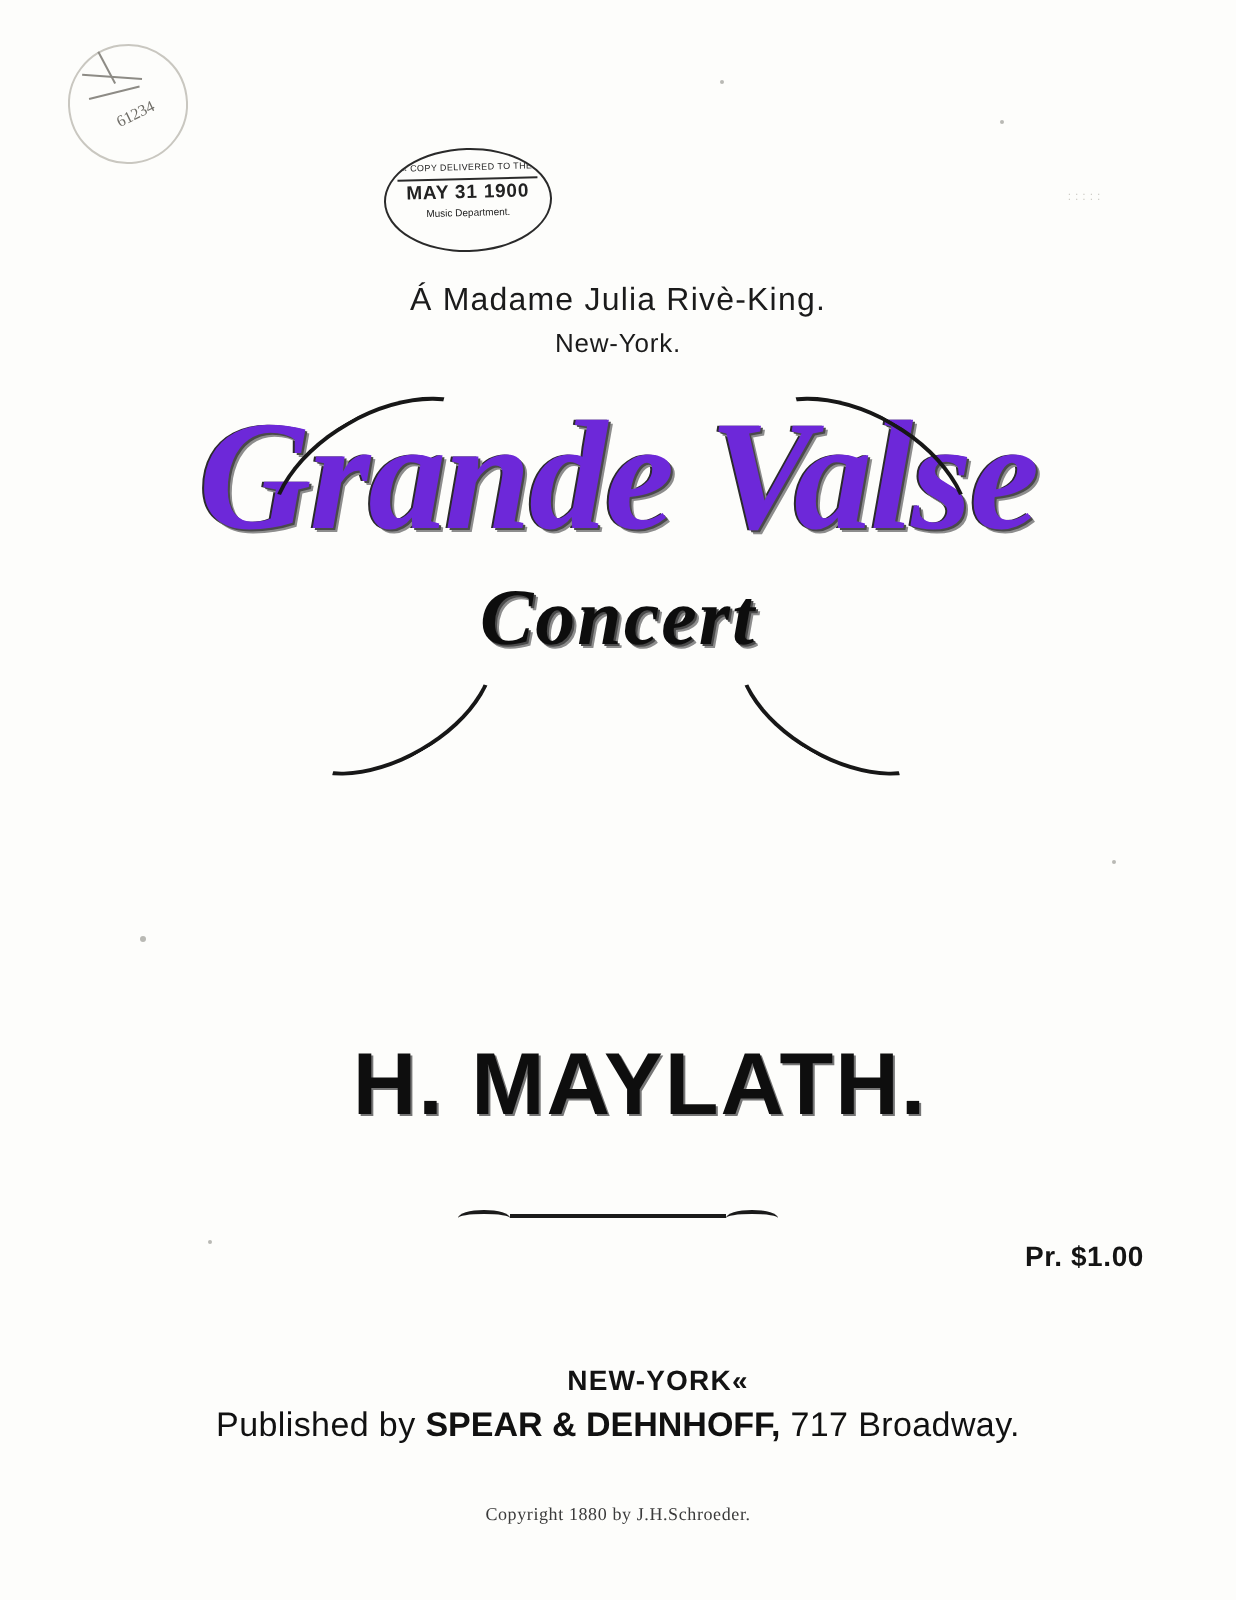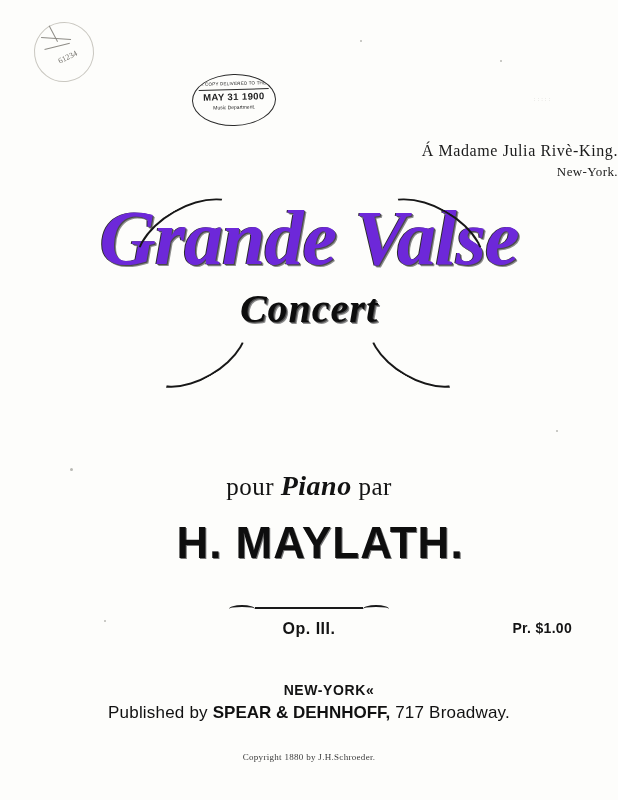--- a/index.html
+++ b/index.html
@@ -105,22 +105,22 @@
     letter-spacing: 2px;
     line-height: 7px;
     text-align: center;
   }
 
   .dedication {
     position: absolute;
     left: 0;
     right: 0;
     top: 142px;
-    text-align: right;
-    font-family: Liberation Serif, serif;
+    text-align: center;
+    font-family: Liberation Sans, sans-serif;
     font-size: 16px;
     letter-spacing: .6px;
     color: #1b1b1b;
   }
   .dedication .city {
     display: block;
     margin-top: 4px;
     font-size: 13px;
     letter-spacing: .4px;
   }
@@ -341,29 +341,25 @@
 
   <div class="title-block">
     <div class="flourish fl-left"></div>
     <div class="flourish fl-right"></div>
     <div class="flourish fl-bl"></div>
     <div class="flourish fl-br"></div>
     <div class="title-main">Grande Valse</div>
     <div class="title-sub">Concert</div>
   </div>
 
-  <div class="instrument">
-    <span>pour </span><b>Piano</b><span> par</span>
-  </div>
 
   <div class="composer">H. MAYLATH.</div>
 
   <div class="rule"></div>
 
-  <div class="opus">Op. III.</div>
   <div class="price">Pr. $1.00</div>
 
   <div class="imprint-city">NEW-YORK«</div>
   <div class="imprint-pub">
     <span>Published by </span><b>SPEAR &amp; DEHNHOFF,</b><span> 717 Broadway.</span>
   </div>
 
   <div class="copyright">Copyright 1880 by J.H.Schroeder.</div>
 
 </div>

